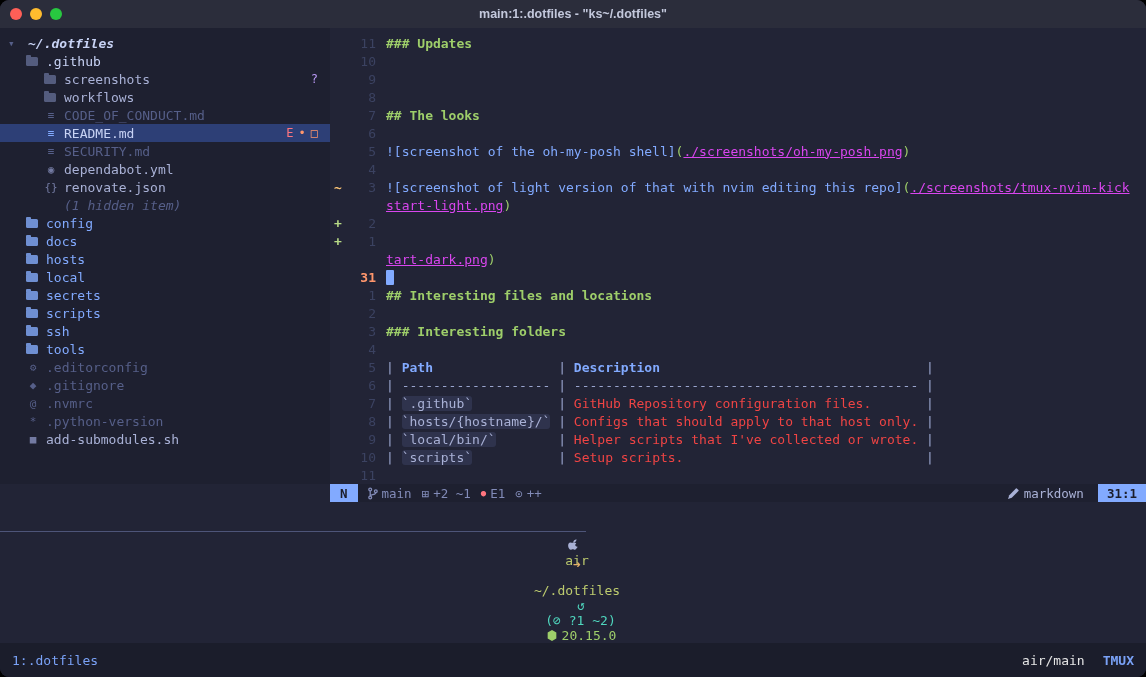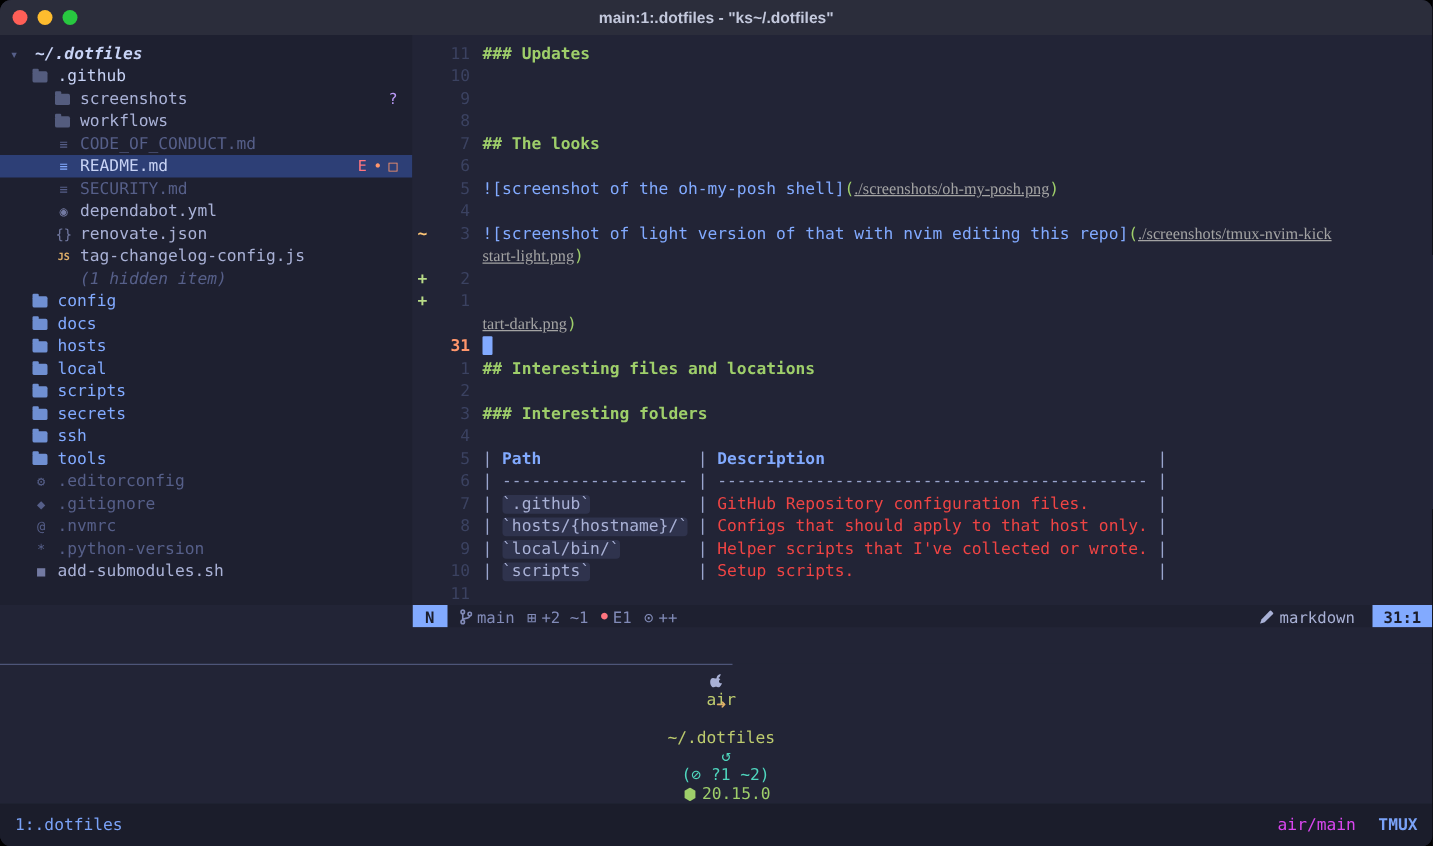--- a/index.html
+++ b/index.html
@@ -51,21 +51,21 @@
   .ed-sign { width:14px; padding-left:4px; flex:0 0 auto; font-weight:bold; }
   .s-add { color:#b8db87; } .s-chg { color:#ffc777; }
   .ed-num { width:32px; text-align:right; color:#3b4261; flex:0 0 auto; }
   .ed-num.cur { color:#ff966c; font-weight:bold; }
   .ed-txt { padding-left:10px; white-space:pre; }
   .c-h   { color:#9ece6a; font-weight:bold; }
   .c-code  { background:#2f334d; color:#a9b1d6; border-radius:3px; }
   .c-code9 { background:#44507e; color:#c8d3f5; border-radius:3px; }
   .c-lbl { color:#82aaff; }
   .c-par { color:#9ece6a; }
-  .c-url { color:#a3a3a3; text-decoration:underline;font-family:Liberation Serif, serif; }
+  .c-url { color:#d946ef; text-decoration:underline; }
   .c-pipe { color:#9aa5ce; }
   .c-th  { color:#82aaff; font-weight:bold; }
   .c-dash { color:#9aa5ce; }
   .c-td  { color:#ef4444; }
   .cursor-block { display:inline-block; width:8px; height:15px; background:#82aaff; border-radius:1px; vertical-align:middle; }
 
   
   .statusrow { display:flex; height:18px; flex:0 0 auto; }
   .nt-status { width:330px; background:#1e2030; color:#7aa2f7; font-size:13px; padding-left:6px; display:flex; align-items:center; flex:0 0 auto;margin-top:28px; }
   .lualine { flex:1; background:#1e2030; display:flex; align-items:center; font-size:12.5px; color:#828bb8; overflow:hidden; }
@@ -85,21 +85,21 @@
   .p-line { height:18px; display:flex; align-items:center; white-space:pre;flex-direction:column; }
   .p-os { margin-right:7px; display:flex; align-items:center; }
   .p-host, .p-cwd { color:#bdcb6e; }
   .p-refresh { color:#4fd6be; margin-left:8px; }
   .p-git { color:#4fd6be; margin-left:7px; }
   .p-node { color:#9ece6a; margin-left:9px; display:flex; align-items:center; gap:5px; }
   .p-arrow { color:#e0af68; font-weight:bold; }
   .tmuxbar { height:34px; background:#1b1d2b; display:flex; align-items:center; padding:0 12px; font-size:13px; flex:0 0 auto; }
   .tm-win { color:#7aa2f7; }
   .tm-spacer { flex:1; }
-  .tm-host { color:#d946ef; margin-right:18px; }
+  .tm-host { color:#e5e5e5; margin-right:18px; }
   .tm-label { color:#7aa2f7; font-weight:bold; }
 </style>
 </head>
 <body>
 
 <div class="window">
 
   <div class="titlebar">
     <div class="lights">
       <span class="light red"></span>
@@ -114,28 +114,27 @@
       <div class="neotree" id="nt-items">
           <div class="nt-row"><span class="nt-ind" style="width: 8px;"></span><span class="nt-arrow">▾</span><span class="nt-label t-root">~/.dotfiles</span><span class="nt-spacer"></span></div>
           <div class="nt-row"><span class="nt-ind" style="width: 26px;"></span><span class="nt-folder f-gray"></span><span class="nt-label t-open">.github</span><span class="nt-spacer"></span></div>
           <div class="nt-row"><span class="nt-ind" style="width: 44px;"></span><span class="nt-folder f-gray"></span><span class="nt-label t-unt">screenshots</span><span class="nt-spacer"></span><span class="nt-badge b-pur">?</span></div>
           <div class="nt-row"><span class="nt-ind" style="width: 44px;"></span><span class="nt-folder f-gray"></span><span class="nt-label t-unt">workflows</span><span class="nt-spacer"></span></div>
           <div class="nt-row"><span class="nt-ind" style="width: 44px;"></span><span class="nt-ico i-dim">≡</span><span class="nt-label t-dim">CODE_OF_CONDUCT.md</span><span class="nt-spacer"></span></div>
           <div class="nt-row sel"><span class="nt-ind" style="width: 44px;"></span><span class="nt-ico i-blue">≡</span><span class="nt-label t-open">README.md</span><span class="nt-spacer"></span><span class="nt-badge b-red">E</span><span class="nt-badge b-org">•</span><span class="nt-badge b-org">□</span></div>
           <div class="nt-row"><span class="nt-ind" style="width: 44px;"></span><span class="nt-ico i-dim">≡</span><span class="nt-label t-dim">SECURITY.md</span><span class="nt-spacer"></span></div>
           <div class="nt-row"><span class="nt-ind" style="width: 44px;"></span><span class="nt-ico i-mid">◉</span><span class="nt-label t-file">dependabot.yml</span><span class="nt-spacer"></span></div>
           <div class="nt-row"><span class="nt-ind" style="width: 44px;"></span><span class="nt-ico i-mid">{}</span><span class="nt-label t-file">renovate.json</span><span class="nt-spacer"></span></div>
-          <div class="nt-row"><span class="nt-ind" style="width: 44px;"></span><span class="nt-ico i-yel js">JS</span><span class="nt-label t-file">tag-changelog-config.js</span><span class="nt-spacer"></span></div>
           <div class="nt-row"><span class="nt-ind" style="width: 44px;"></span><span class="nt-pad"></span><span class="nt-label t-note">(1 hidden item)</span><span class="nt-spacer"></span></div>
           <div class="nt-row"><span class="nt-ind" style="width: 26px;"></span><span class="nt-folder f-blue"></span><span class="nt-label t-dir">config</span><span class="nt-spacer"></span></div>
           <div class="nt-row"><span class="nt-ind" style="width: 26px;"></span><span class="nt-folder f-blue"></span><span class="nt-label t-dir">docs</span><span class="nt-spacer"></span></div>
           <div class="nt-row"><span class="nt-ind" style="width: 26px;"></span><span class="nt-folder f-blue"></span><span class="nt-label t-dir">hosts</span><span class="nt-spacer"></span></div>
           <div class="nt-row"><span class="nt-ind" style="width: 26px;"></span><span class="nt-folder f-blue"></span><span class="nt-label t-dir">local</span><span class="nt-spacer"></span></div>
+          <div class="nt-row"><span class="nt-ind" style="width: 26px;"></span><span class="nt-folder f-blue"></span><span class="nt-label t-dir">secrets</span><span class="nt-spacer"></span></div>
           <div class="nt-row"><span class="nt-ind" style="width: 26px;"></span><span class="nt-folder f-blue"></span><span class="nt-label t-dir">scripts</span><span class="nt-spacer"></span></div>
-          <div class="nt-row"><span class="nt-ind" style="width: 26px;"></span><span class="nt-folder f-blue"></span><span class="nt-label t-dir">secrets</span><span class="nt-spacer"></span></div>
           <div class="nt-row"><span class="nt-ind" style="width: 26px;"></span><span class="nt-folder f-blue"></span><span class="nt-label t-dir">ssh</span><span class="nt-spacer"></span></div>
           <div class="nt-row"><span class="nt-ind" style="width: 26px;"></span><span class="nt-folder f-blue"></span><span class="nt-label t-dir">tools</span><span class="nt-spacer"></span></div>
           <div class="nt-row"><span class="nt-ind" style="width: 26px;"></span><span class="nt-ico i-dim">⚙</span><span class="nt-label t-dim">.editorconfig</span><span class="nt-spacer"></span></div>
           <div class="nt-row"><span class="nt-ind" style="width: 26px;"></span><span class="nt-ico i-dim">◆</span><span class="nt-label t-dim">.gitignore</span><span class="nt-spacer"></span></div>
           <div class="nt-row"><span class="nt-ind" style="width: 26px;"></span><span class="nt-ico i-dim">@</span><span class="nt-label t-dim">.nvmrc</span><span class="nt-spacer"></span></div>
           <div class="nt-row"><span class="nt-ind" style="width: 26px;"></span><span class="nt-ico i-dim">*</span><span class="nt-label t-dim">.python-version</span><span class="nt-spacer"></span></div>
           <div class="nt-row"><span class="nt-ind" style="width: 26px;"></span><span class="nt-ico i-mid">■</span><span class="nt-label t-file">add-submodules.sh</span><span class="nt-spacer"></span></div>
         </div>
       <div class="editor" id="ed-lines">
           <div class="ed-row"><span class="ed-sign "></span><span class="ed-num">11</span><span class="ed-txt"><span class="c-h">### Updates</span></span></div>

